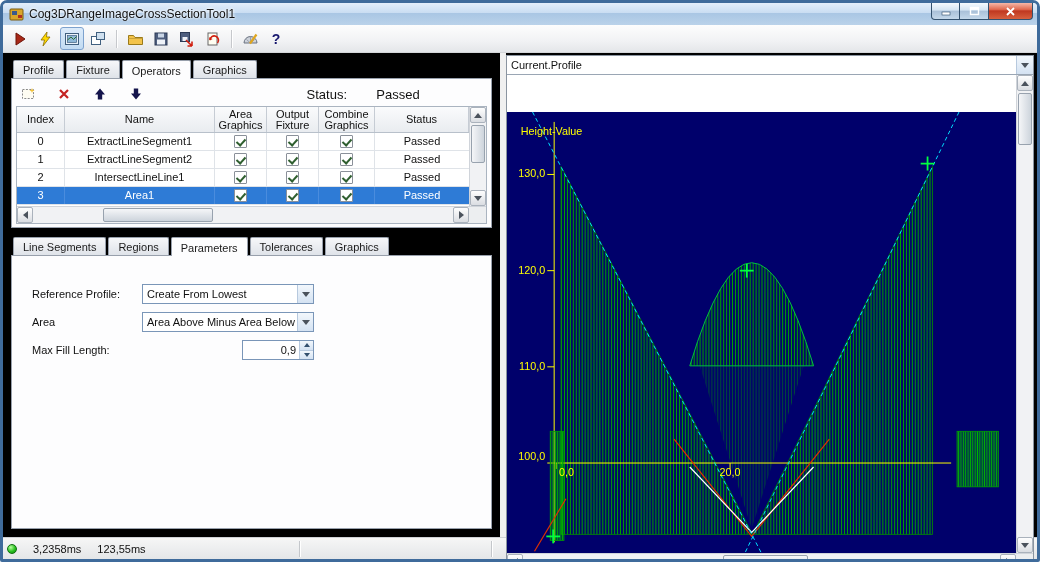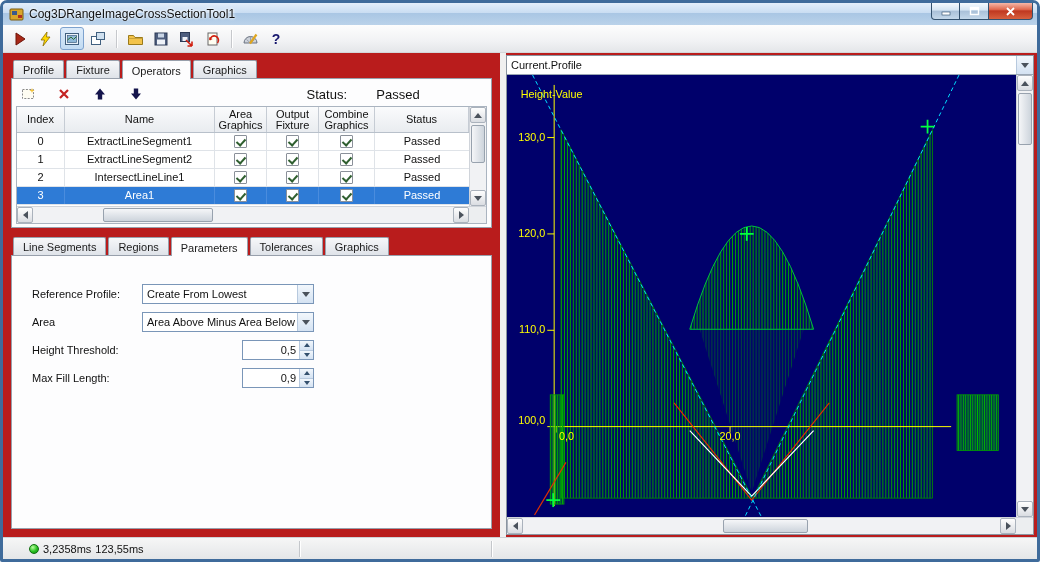--- a/index.html
+++ b/index.html
@@ -19,21 +19,21 @@
   .winbtn.max{ width:28px; border-left:none; border-right:none; background:linear-gradient(#f5fafe 0%,#d4e4f2 45%,#a9c0d8 50%,#c4d8ea 100%); }
   .winbtn.close{ width:45px; border-radius:0 0 4px 0; background:linear-gradient(#f5b8a8 0%,#e06a50 40%,#c03820 50%,#d8603e 100%); }
   
   .toolbar{ height:28px; background:linear-gradient(#fdfdfd,#f1f2f4 60%,#e4e6e9); border-bottom:1px solid #d4d6d9;
             display:flex; align-items:center; padding-left:5px; gap:2px; }
   .tbtn{ width:24px; height:23px; display:flex; align-items:center; justify-content:center; border-radius:3px;
          border:1px solid transparent; }
   .tbtn.pressed{ border:1px solid #7da2ce; background:linear-gradient(#dcebfa,#c2dbf2); }
   .tsep{ width:1px; height:18px; background:#c6c8cc; box-shadow:1px 0 0 #fff; margin:0 4px; }
   
-  .main{ display:flex; height:484px; background:#b91c1c; }
+  .main{ display:flex; height:484px; background:#000000; }
   .left-pane{ width:497px; flex:0 0 auto; padding:4px 8px 8px 8px; display:flex; flex-direction:column; }
   .splitter{ width:6px; flex:0 0 auto; background:#f0f0f0; }
   .right-pane{ flex:1 1 auto; padding:2px 3px 2px 0; display:flex; flex-direction:column; }
   
   .tabstrip{ display:flex; align-items:flex-end; height:21px; padding-left:2px; position:relative; z-index:2; }
   .tab{ font-size:11px; color:#1a1a1a; padding:3px 9px 2px 9px; margin-right:2px;
         background:linear-gradient(#f6f7f9,#dfe3e9); border:1px solid #98a0ac; border-bottom:none;
         border-radius:2px 2px 0 0; white-space:nowrap; }
   .tab.selected{ background:#fdfdfe; position:relative; top:1px; padding-top:4px; }
   .groupbox{ border:1px solid #98a0ac; background:#fdfdfe; position:relative; z-index:1; }
@@ -95,26 +95,26 @@
   .spin .tu{ width:0;height:0;border-left:3px solid transparent;border-right:3px solid transparent;border-bottom:4px solid #33506e; }
   .spin .td{ width:0;height:0;border-left:3px solid transparent;border-right:3px solid transparent;border-top:4px solid #33506e; }
   
   .display-wrap{ flex:1 1 auto; display:flex; flex-direction:column; border:1px solid #8a94a0; background:#fff; }
   .profile-combo{ height:19px; border-bottom:1px solid #9aa6b4; background:#fff; display:flex; align-items:center; }
   .profile-combo .cval{ flex:1 1 auto; font-size:11px; padding:0 4px; color:#111; }
   .profile-combo .cbtn{ width:17px; height:100%; border-left:1px solid #b7c9de; background:linear-gradient(#f2f7fc,#d4e2f2);
                         display:flex; align-items:center; justify-content:center; }
   .display-body{ flex:1 1 auto; display:flex; }
   .graph-col{ flex:1 1 auto; display:flex; flex-direction:column; min-width:0; }
-  .graph{ flex:1 1 auto; background:#00006b; overflow:hidden; }
+  .graph{ flex:1 1 auto; background:#00006b; overflow:hidden;margin-top:37px; }
   svg text{ font-family:"Liberation Sans", sans-serif; }
   
   .statusbar{ height:22px; background:linear-gradient(#f6f6f6,#e4e6e8); border-top:1px solid #cfd2d6;
               display:flex; align-items:center; font-size:11px; color:#111; }
-  .sb-panel1{ width:296px; display:flex; align-items:center; gap:4px; padding-left:26px; }
+  .sb-panel1{ width:296px; display:flex; align-items:center; gap:16px; padding-left:4px; }
   .sb-sep{ width:1px; height:16px; background:#c4c7cb; box-shadow:1px 0 0 #fff; }
   .led{ width:10px; height:10px; border-radius:50%; background:radial-gradient(circle at 35% 30%, #b9ff9e, #28c020 55%, #128a12);
         border:1px solid #0e6e0e; }
 </style>
 </head>
 <body>
 
 <div class="window">
 
   <div class="titlebar">
@@ -367,35 +367,20 @@
               </span>
           </div>
         </div>
         <div class="form-row">
           <span class="form-label">Area</span>
           <div class="combo">
             <span class="cval">Area Above Minus Area Below</span>
             <span class="cbtn">
                 <span class="t-dn"></span>
               </span>
-          </div>
-        </div>
-        <div class="form-row">
-          <span class="form-label">Height Threshold:</span>
-          <span class="num-spacer"></span>
-          <div class="numeric">
-            <span class="nval">0,5</span>
-            <span class="spin">
-              <div>
-                  <span class="tu"></span>
-                </div>
-              <div>
-                  <span class="td"></span>
-                </div>
-            </span>
           </div>
         </div>
         <div class="form-row">
           <span class="form-label">Max Fill Length:</span>
           <span class="num-spacer"></span>
           <div class="numeric">
             <span class="nval">0,9</span>
             <span class="spin">
               <div>
                   <span class="tu"></span>

